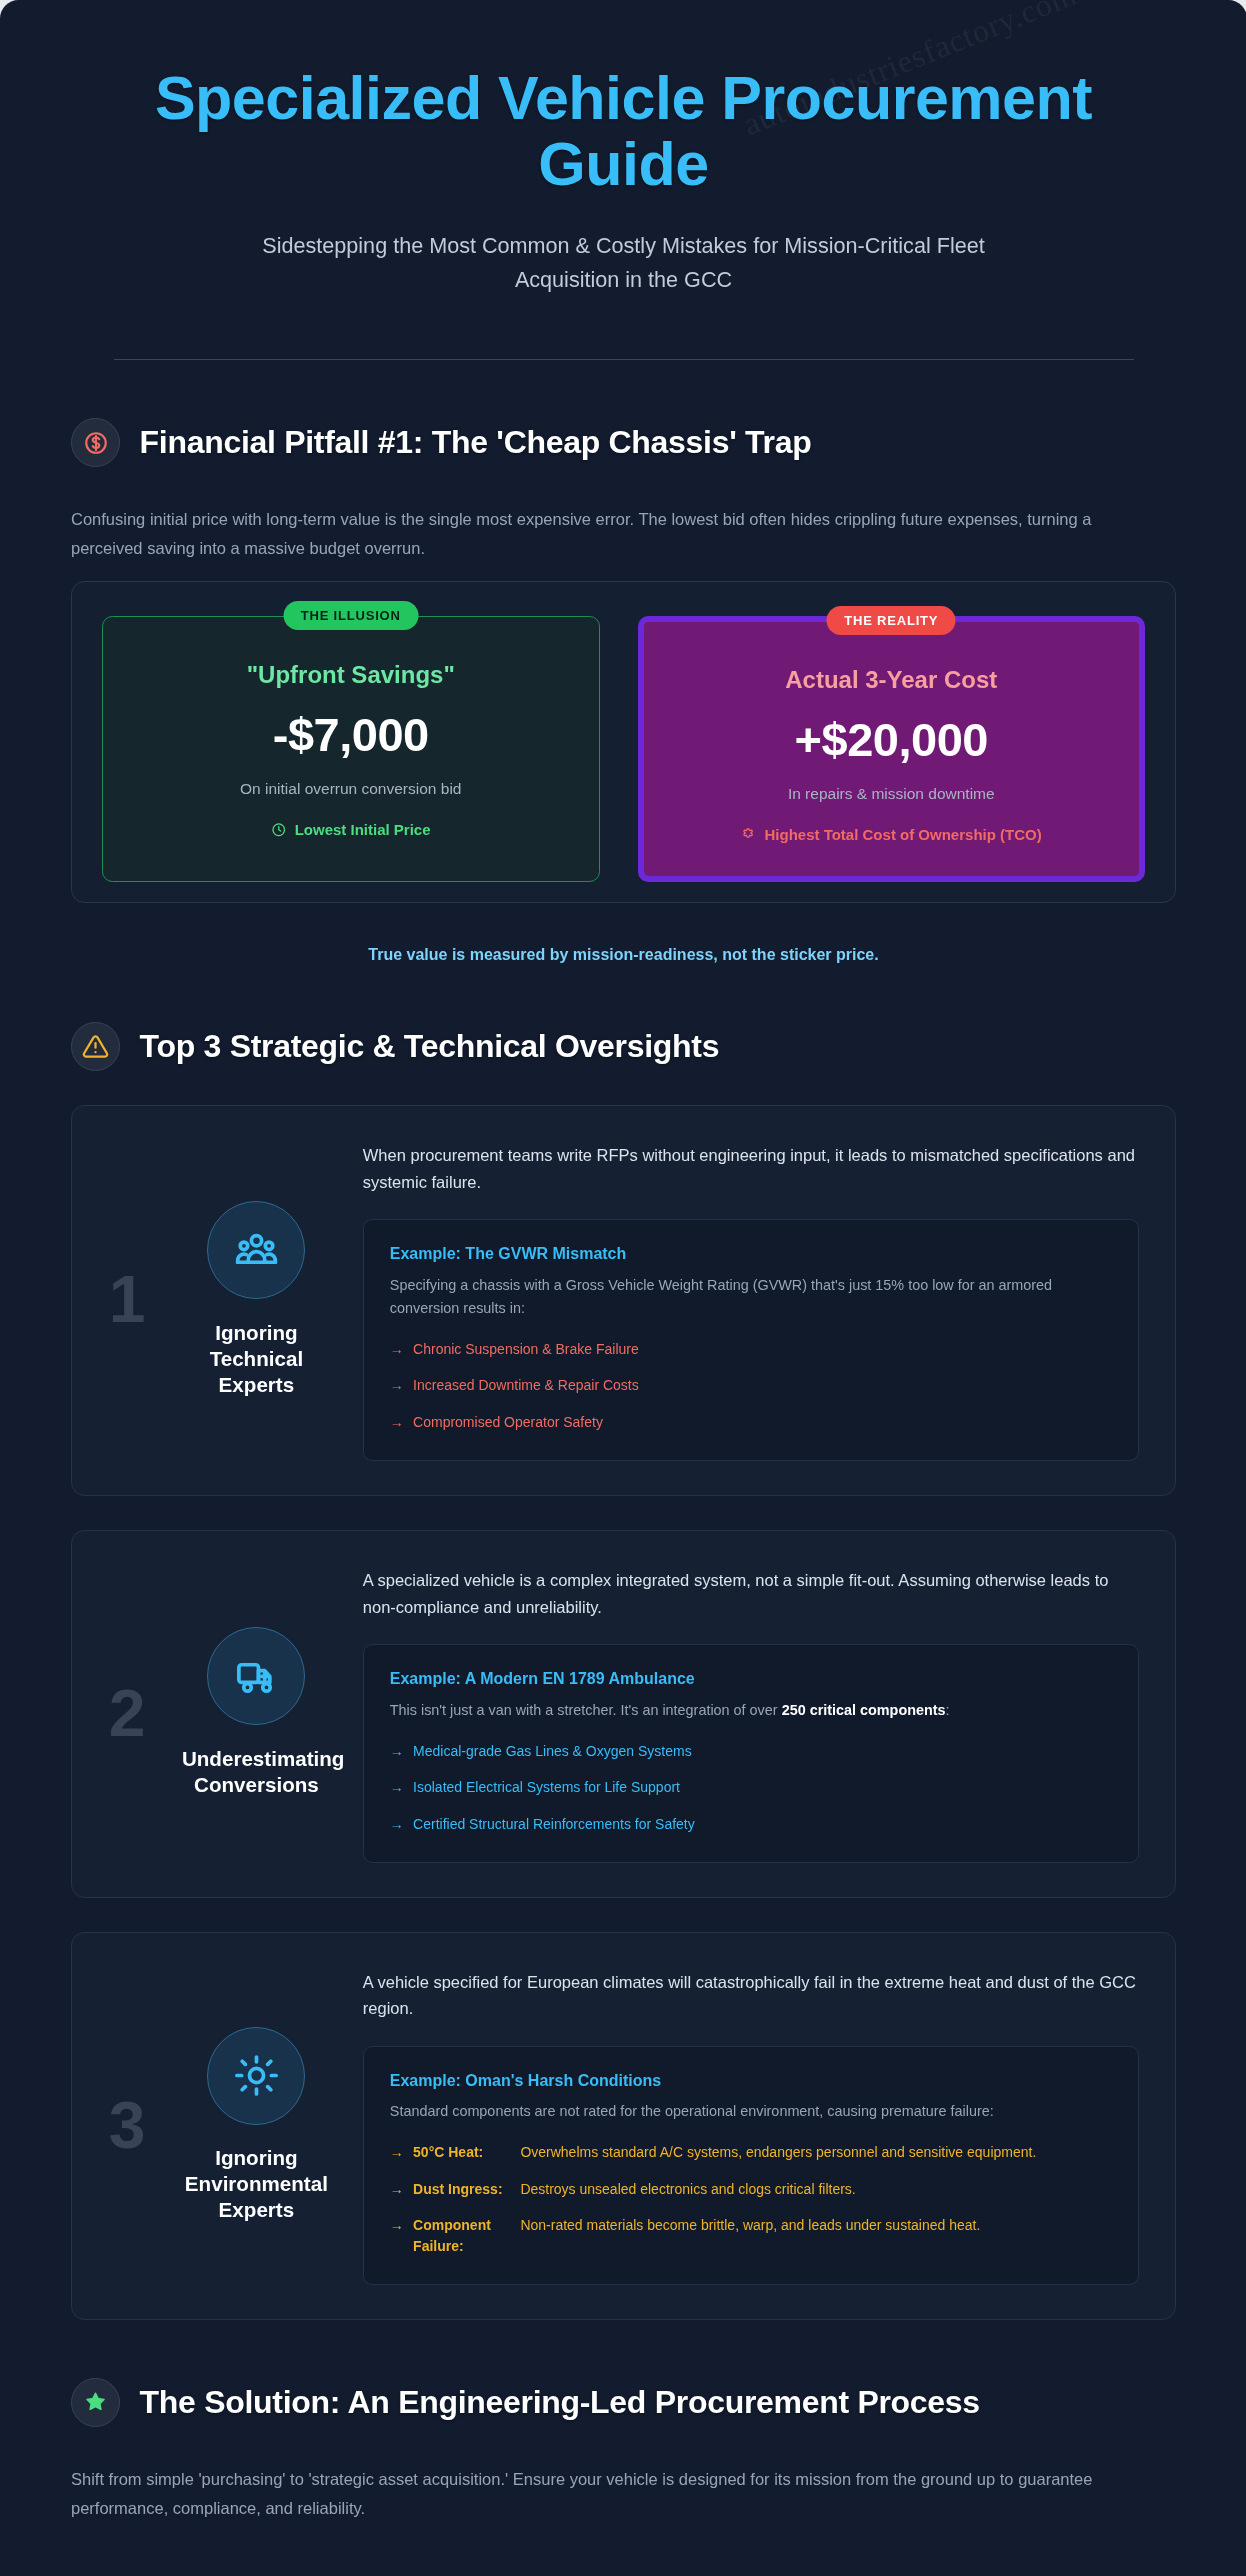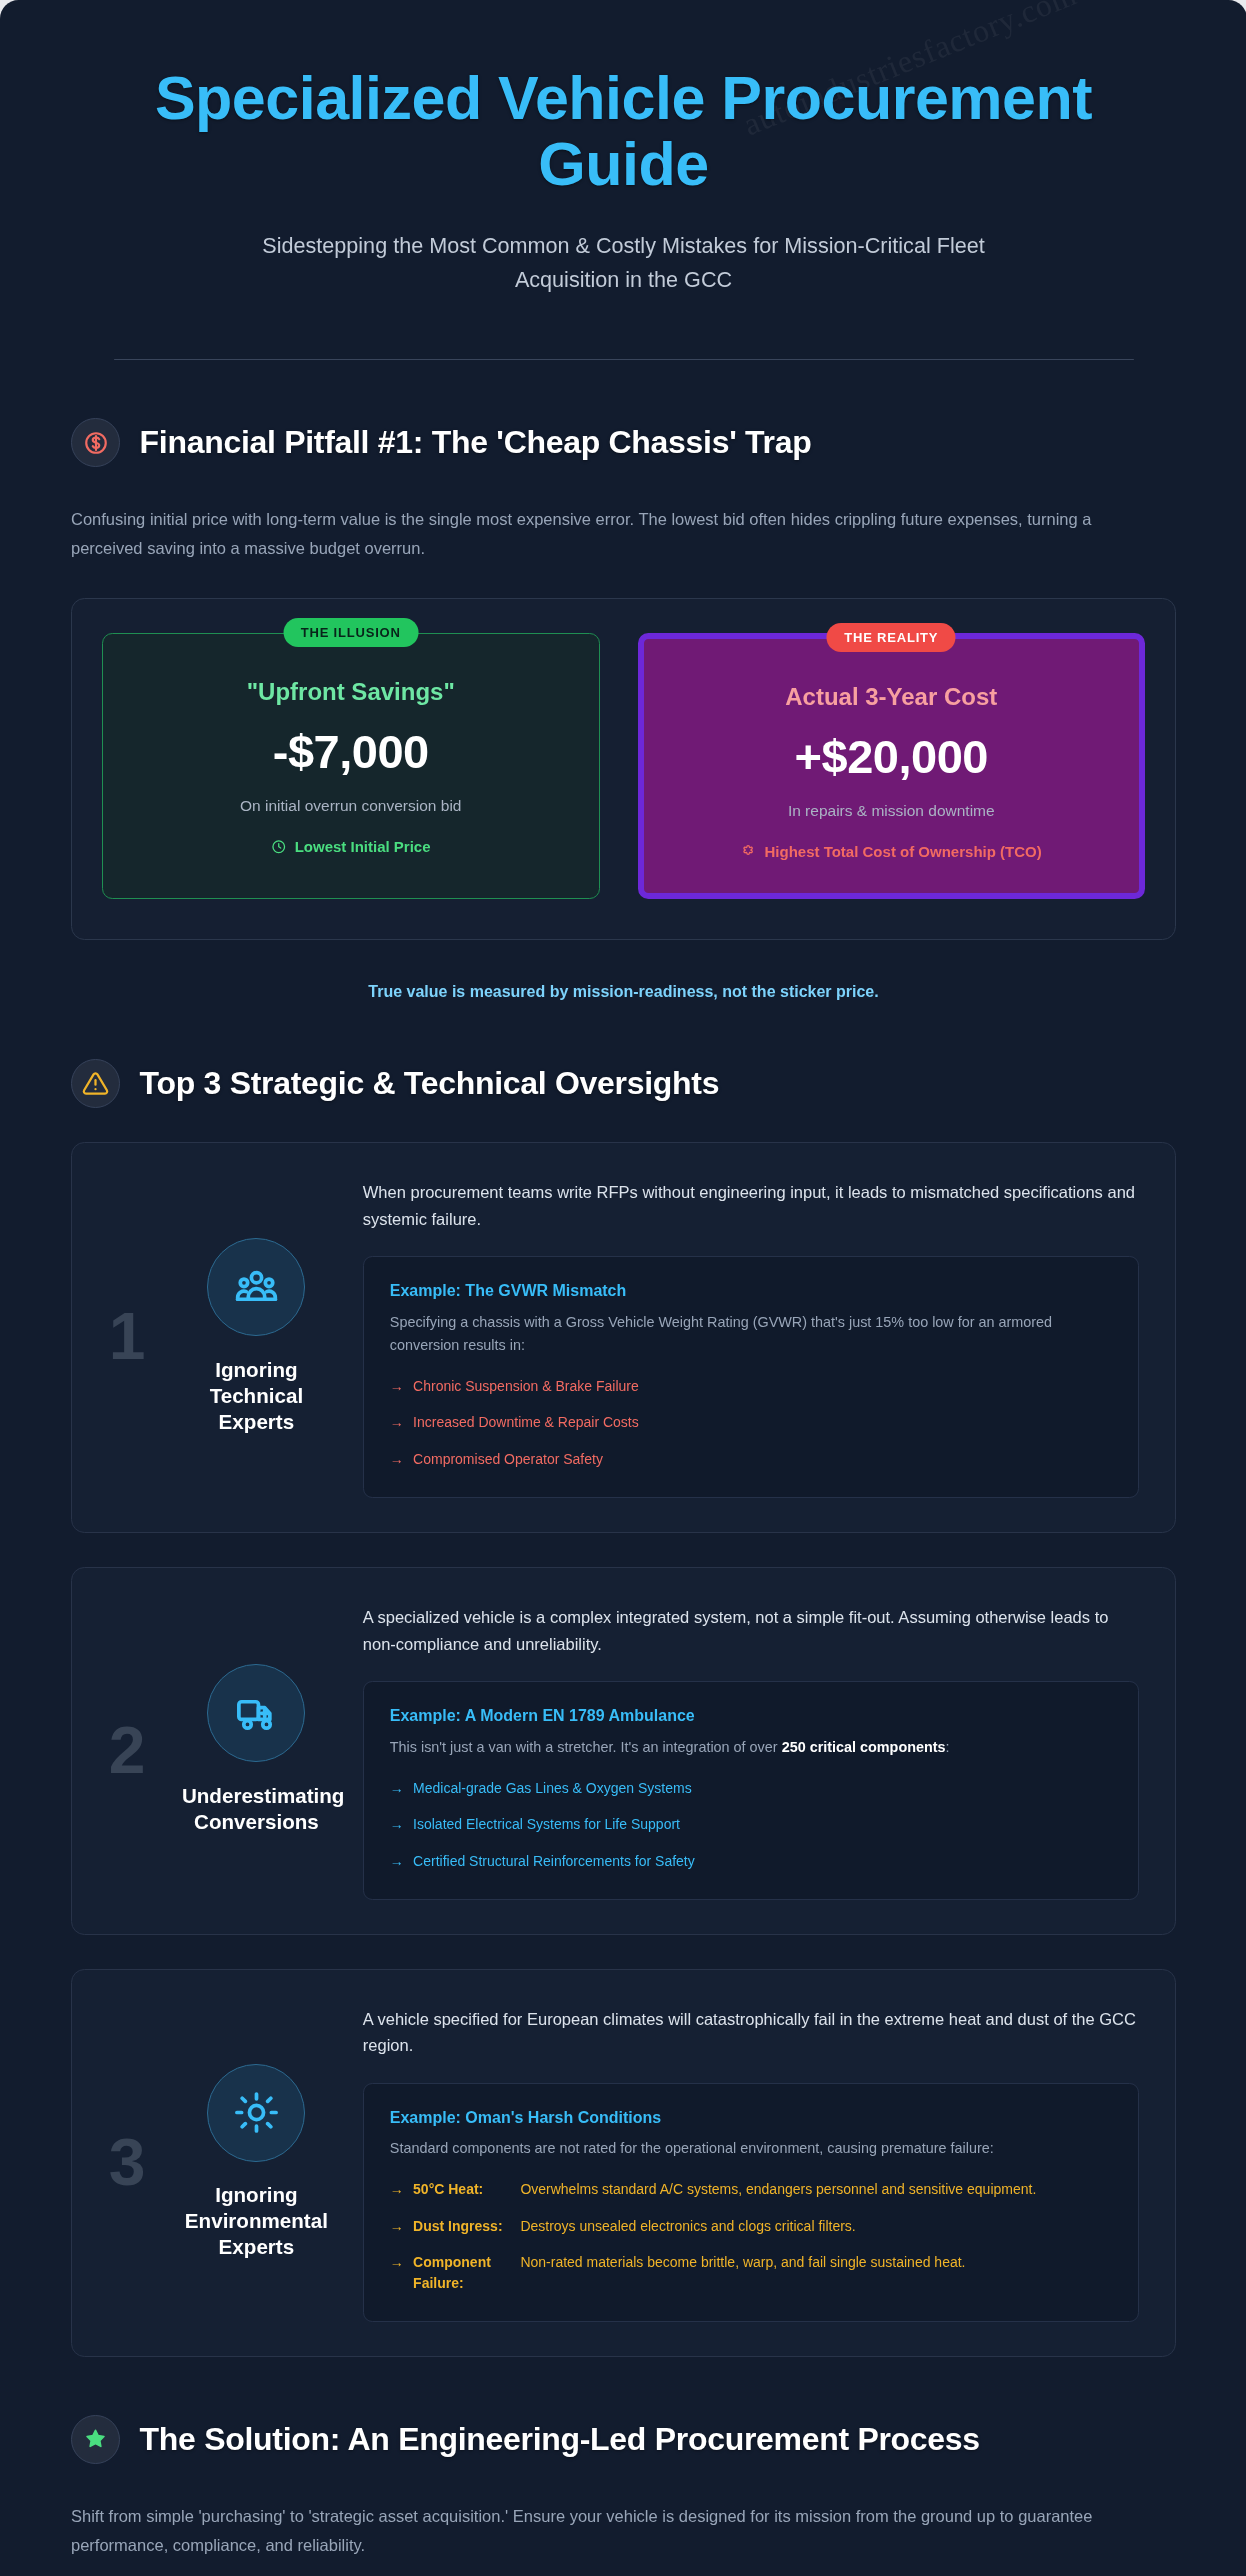--- a/index.html
+++ b/index.html
@@ -82,25 +82,25 @@
   .sec-body{
     margin-top:38px;
     font-size:16.5px;
     line-height:1.72;
     color:#98a5b8;
     max-width:1061px;
   }
 
   
   .cmp-panel{
-    margin-top:36px;
+    margin-top:19px;
     border:0.5px solid #2b374c;
     border-radius:13.4px;
     background:#151f32;
-    padding:34px 30px 40px;
+    padding:34px 30px 20px;
     display:flex;
     gap:38px;
   }
   .cmp-card{
     flex:1;
     position:relative;
     border-radius:10.3px;
     padding:44px 20.6px 33px;
     text-align:center;
   }
@@ -371,21 +371,21 @@
                 <span class="v">Overwhelms standard A/C systems, endangers personnel and sensitive equipment.</span>
               </div>
             <div class="ex-item amber">
                 <span class="arw">→</span>
                 <span class="k">Dust Ingress:</span>
                 <span class="v">Destroys unsealed electronics and clogs critical filters.</span>
               </div>
             <div class="ex-item amber">
                 <span class="arw">→</span>
                 <span class="k">Component Failure:</span>
-                <span class="v">Non-rated materials become brittle, warp, and fail single sustained heat.</span>
+                <span class="v">Non-rated materials become brittle, warp, and leads under sustained heat.</span>
               </div>
           </div>
         </div>
       </div>
     </div>
 
     <div class="sec-head">
       <div class="sec-ico">
         <svg width="25" height="25" viewBox="0 0 24 24" fill="#4ade80" stroke="#4ade80" stroke-width="1.6" stroke-linejoin="round">
           <path d="M12 3.2l2.5 5.1 5.6.8-4 3.9 1 5.6-5.1-2.7-5.1 2.7 1-5.6-4-3.9 5.6-.8z"></path>

